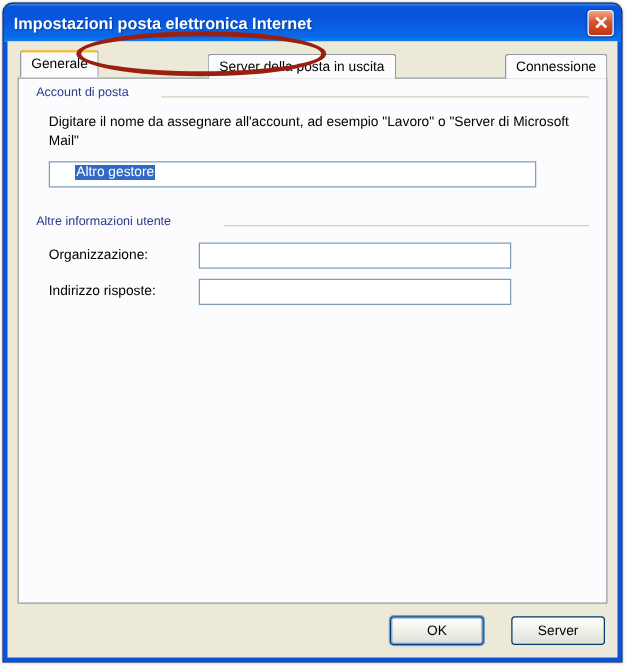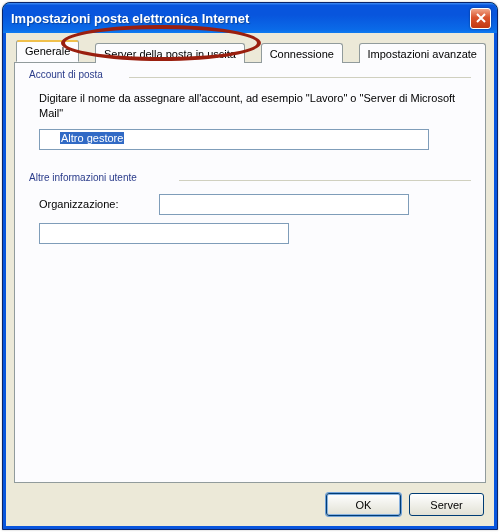--- a/index.html
+++ b/index.html
@@ -170,21 +170,21 @@
     background: #fff;
     padding: 2px 4px;
     font-family: inherit;
     font-size: 11px;
     outline: none;
   }
   
   .button-row {
     display: flex;
     justify-content: flex-end;
-    gap: 8px;
+    gap: 22px;
     padding: 10px 2px 2px 0;
   }
   .btn {
     min-width: 75px;
     height: 23px;
     background: linear-gradient(to bottom, #fff 0%, #f0f0ea 50%, #e2e1d5 100%);
     border: 1px solid #003c74;
     border-radius: 3px;
     font-family: inherit;
     font-size: 11px;
@@ -216,21 +216,20 @@
       </svg>
     </div>
   </div>
 
   <div class="body-area">
 
     <div class="tab-row">
       <div class="tab active">Generale</div>
       <div class="tab">Server della posta in uscita</div>
       <div class="tab">Connessione</div>
-      <div class="tab">Impostazioni avanzate</div>
     </div>
 
     <div class="tab-panel">
 
       <div class="groupbox">
         <div class="group-line" style="left:100px;"></div>
         <span class="groupbox-label">Account di posta</span>
         <div class="help-text">Digitare il nome da assegnare all'account, ad esempio "Lavoro" o "Server di Microsoft Mail"</div>
         <div class="text-input">
           <span class="selected-text">Altro gestore</span>
@@ -240,20 +239,21 @@
       <div class="groupbox">
         <div class="group-line" style="left:150px;"></div>
         <span class="groupbox-label">Altre informazioni utente</span>
 
         <div class="form-row">
           <div class="form-label">Organizzazione:</div>
           <input class="form-input" type="text" value="" style="">
         </div>
 
         <div class="form-row">
+          <div class="form-label">Indirizzo risposte:</div>
           <input class="form-input" type="text" value="" style="">
         </div>
       </div>
 
     </div>
 
     <div class="button-row">
       <button class="btn default">OK</button>
       <button class="btn">Server</button>
     </div>

